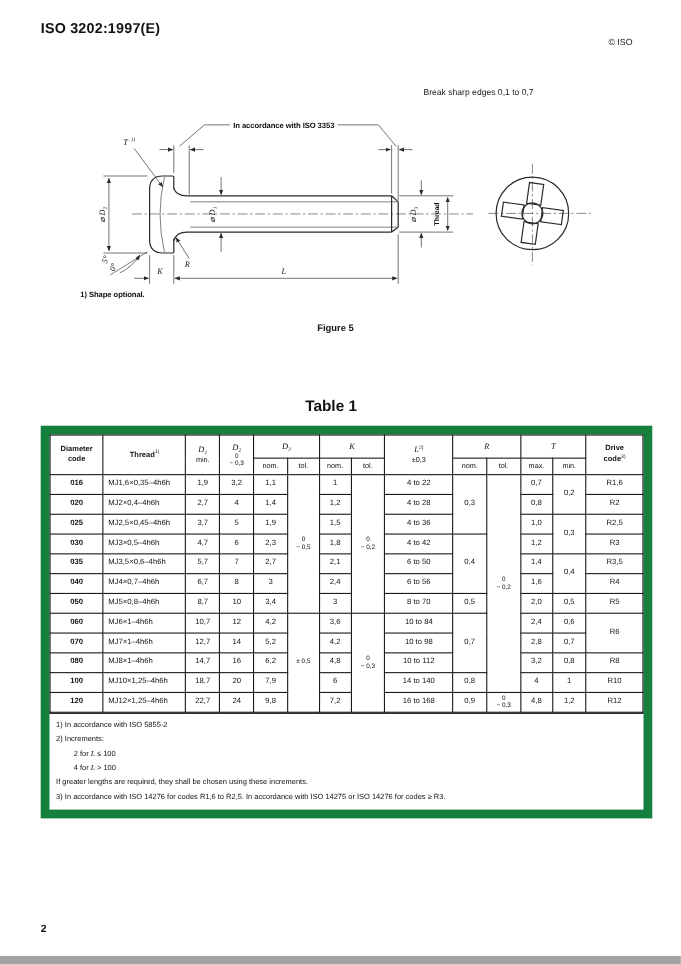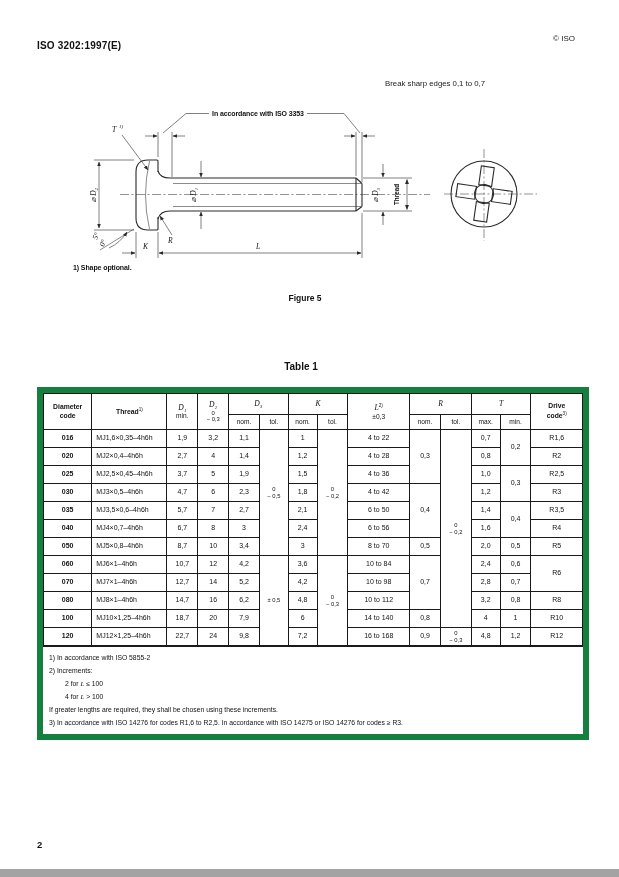--- a/index.html
+++ b/index.html
@@ -2,41 +2,41 @@
 <html><head>
 <meta charset="utf-8">
 <style>
   html,body{margin:0;padding:0;}
   body{width:619px;height:877px;position:relative;background:#ffffff;
        font-family:"Liberation Sans",sans-serif;color:#111;}
   .abs{position:absolute;}
   .pre{white-space:pre-line;}
 
   
-  #hdr-left{left:37px;top:40px;font-size:10px;font-weight:bold;letter-spacing:.2px;}
+  #hdr-left{left:37px;top:18px;font-size:13px;font-weight:bold;letter-spacing:.2px;}
   #hdr-right{left:505px;top:34px;width:70px;text-align:right;font-size:8px;color:#222;}
   #break-edges{left:385px;top:79px;font-size:7.8px;color:#222;}
   #fig-caption{left:255px;top:293px;width:100px;text-align:center;font-size:8.5px;font-weight:bold;}
-  #tbl-caption{left:251px;top:361px;width:100px;text-align:center;font-size:10px;font-weight:bold;}
+  #tbl-caption{left:251px;top:361px;width:100px;text-align:center;font-size:14px;font-weight:bold;}
   #page-num{left:37px;top:839px;font-size:9.5px;font-weight:bold;}
   #bottom-strip{left:0;top:869px;width:619px;height:8px;background:#a3a3a3;}
 
   
   #figure-svg{left:0;top:0;width:619px;height:300px;}
   .ln{stroke:#2b2b2b;stroke-width:1.1;fill:none;}
   .thin{stroke:#2b2b2b;stroke-width:.55;fill:none;}
   .dim{stroke:#3c3c3c;stroke-width:.65;fill:none;}
   .cl{stroke:#4a4a4a;stroke-width:.6;fill:none;stroke-dasharray:9 2.5 2 2.5;}
   .lbl{font:italic 7.5px "Liberation Serif",serif;fill:#111;}
   .lblsup{font:italic 4.8px "Liberation Serif",serif;fill:#111;}
   .ann{font:bold 7px "Liberation Sans",sans-serif;fill:#111;letter-spacing:-.1px;}
   .ann-sm{font:bold 6.3px "Liberation Sans",sans-serif;fill:#111;}
 
   
-  #table-wrap{left:37px;top:387px;width:540px;border:6px solid #15803d;background:#fff;}
+  #table-wrap{left:37px;top:387px;width:540px;border:8px solid #15803d;background:#fff;}
   table{border-collapse:collapse;width:100%;table-layout:fixed;}
   th,td{border:1px solid #1a1a1a;text-align:center;vertical-align:middle;
         font-size:7px;padding:0;line-height:1.25;overflow:hidden;}
   thead tr.r1 th{height:20px;}
   thead tr.r2 th{height:14px;font-weight:normal;font-size:6.6px;}
   tbody tr{height:18px;}
   th{font-weight:bold;font-size:6.8px;}
   .sym{font-family:"Liberation Serif",serif;font-style:italic;font-weight:normal;font-size:7.6px;}
   .tolsm{font-weight:normal;font-size:5.8px;line-height:1.15;white-space:pre-line;}
   .tol{font-size:5.8px;line-height:1.15;white-space:pre-line;}

